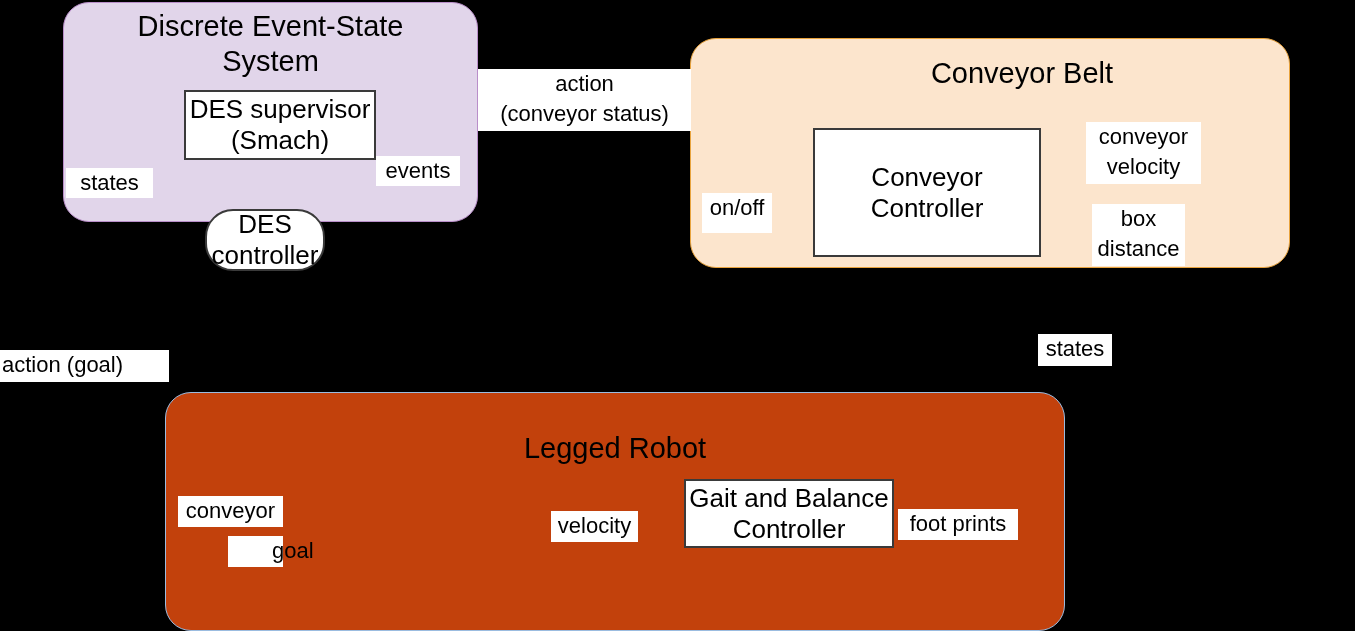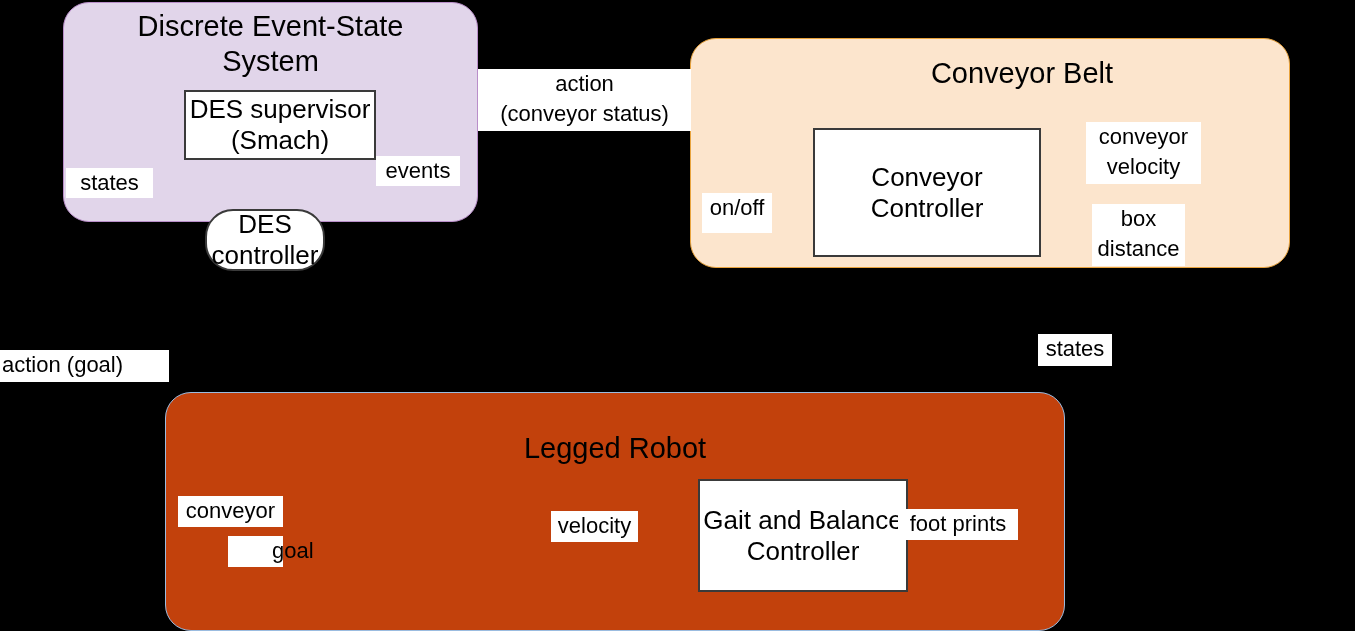--- a/index.html
+++ b/index.html
@@ -173,21 +173,21 @@
 
   <div class="lbl lbl-left" style="left:0px; top:350px; width:169px; height:32px;">action (goal)</div>
 
   <div class="lbl" style="left:1038px; top:334px; width:74px; height:32px;">states</div>
 
   <div class="panel panel-robot" style="left:165px; top:392px; width:900px; height:239px;">
     <div class="panel-title" style="top:38px;">Legged Robot</div>
   </div>
 
 
-  <div class="box" style="left:698px; top:479px; width:210px; height:113px;">Gait and Balance
+  <div class="box" style="left:684px; top:479px; width:210px; height:69px;">Gait and Balance
 Controller</div>
 
   <div class="lbl" style="left:178px; top:496px; width:105px; height:31px;">conveyor</div>
 
   <div class="lbl" style="left:228px; top:536px; width:55px; height:31px;padding-left:44px;">goal</div>
 
   <div class="lbl" style="left:551px; top:511px; width:87px; height:31px;">velocity</div>
 
   <div class="lbl" style="left:898px; top:509px; width:120px; height:31px;">foot prints</div>
 

